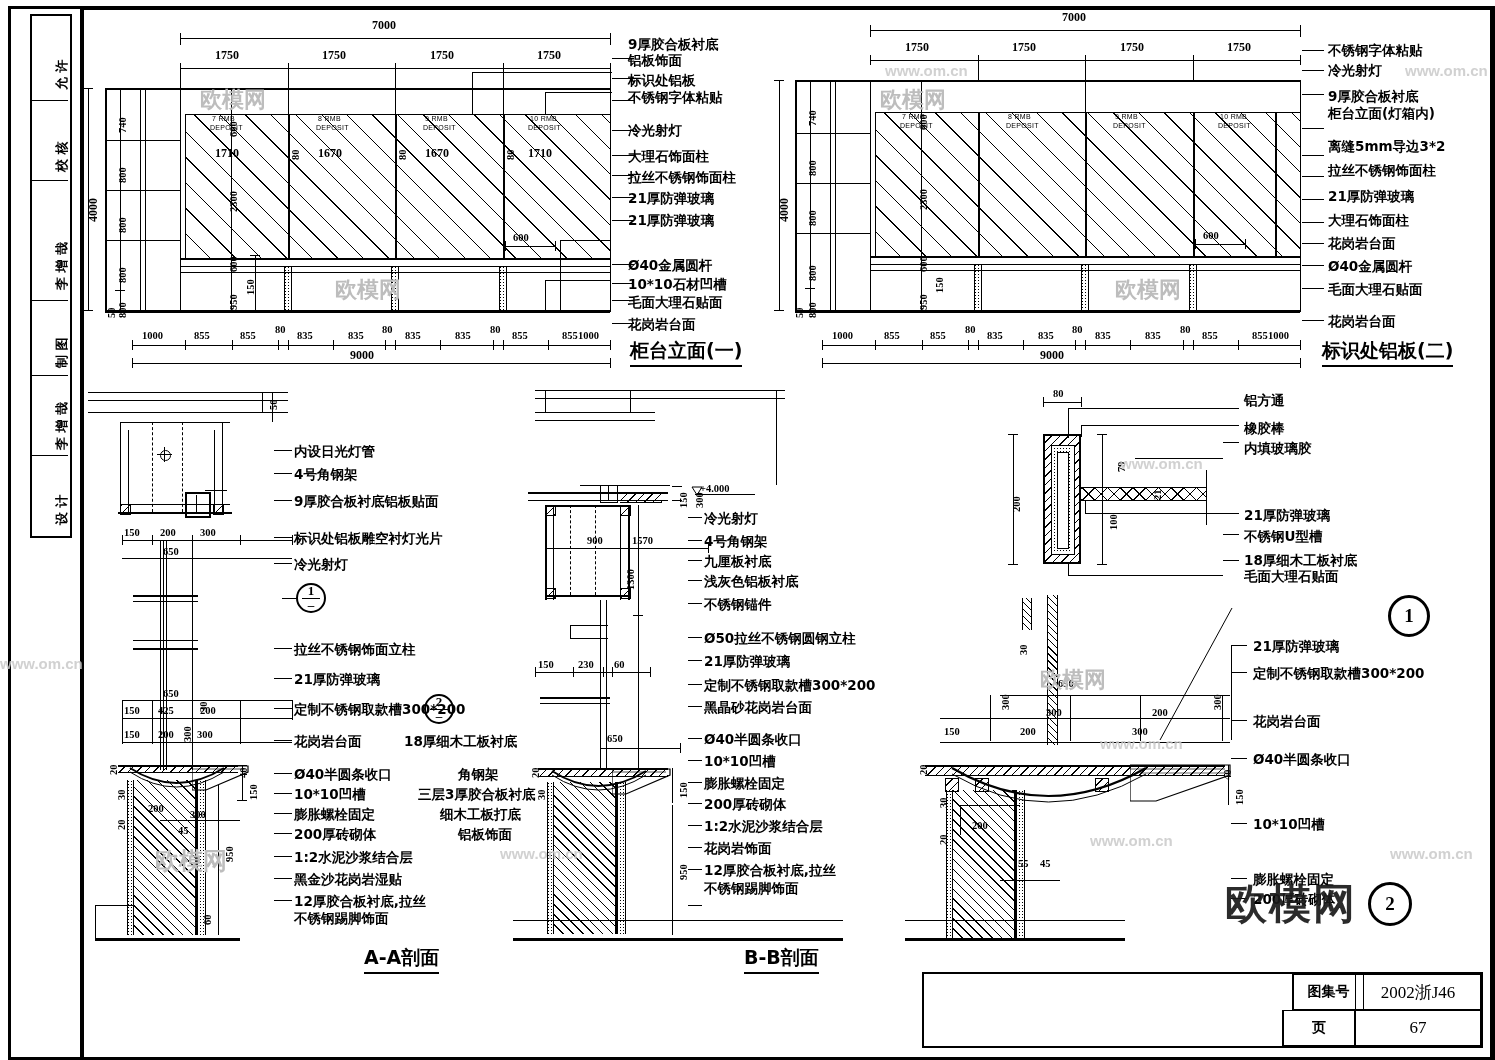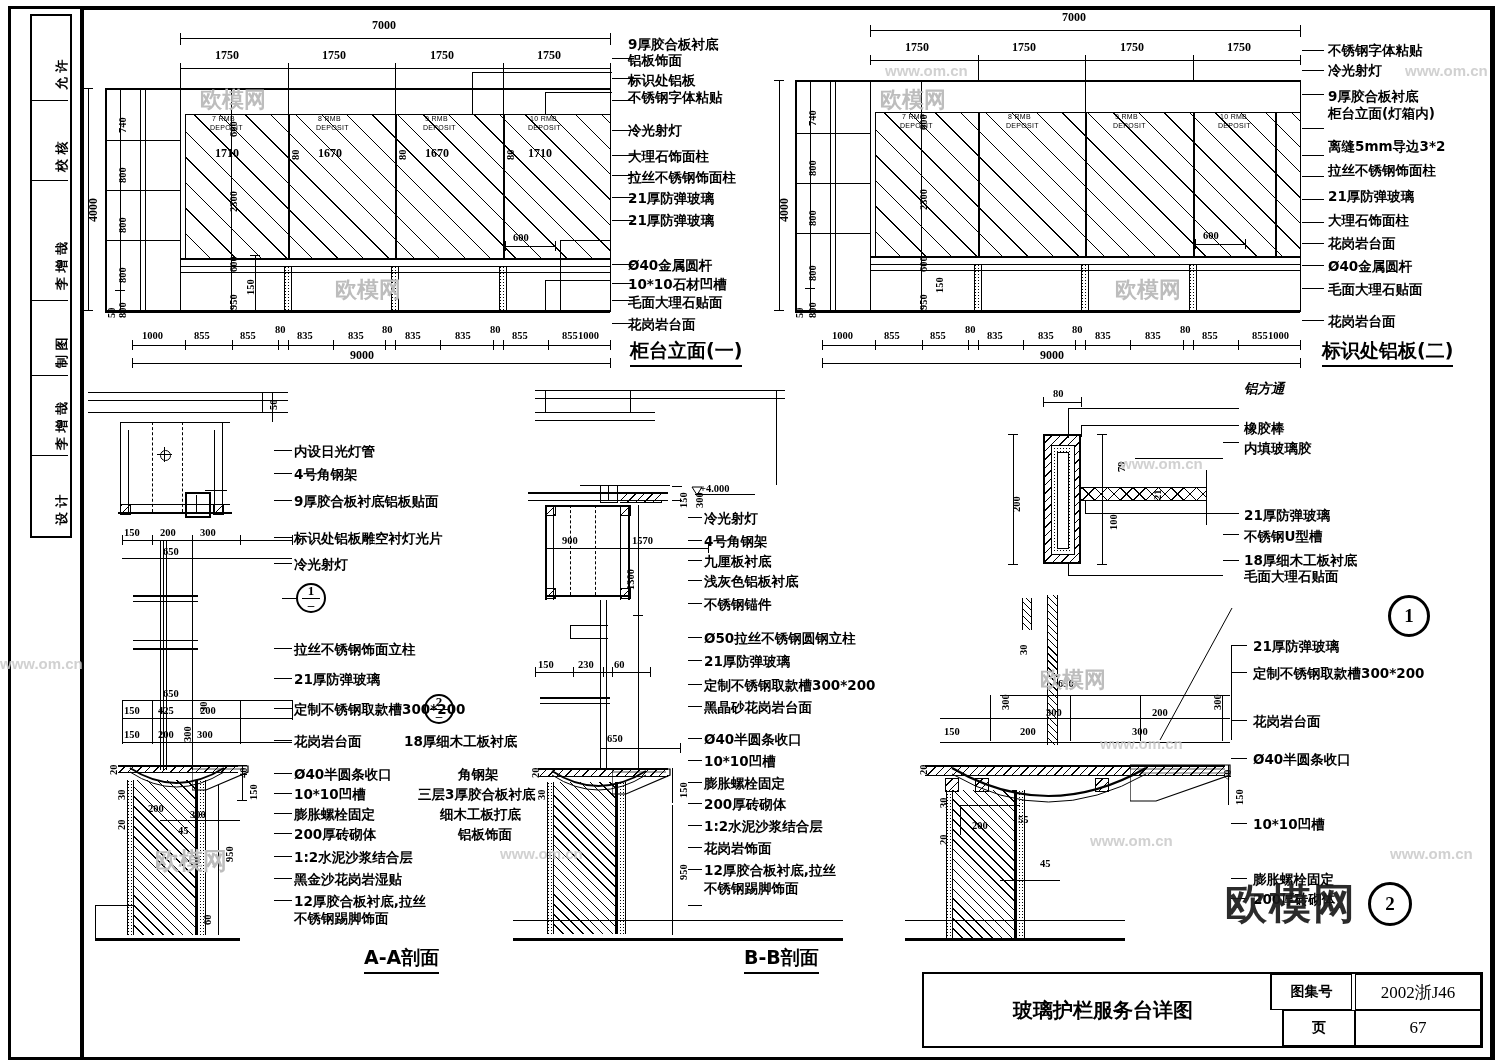--- a/index.html
+++ b/index.html
@@ -621,21 +621,21 @@
     <div class="ln v2" style="left:628px;top:505px;height:95px;"></div>
     <div class="ln h2" style="left:545px;top:505px;width:84px;"></div>
     <div class="ln h2" style="left:545px;top:595px;width:84px;"></div>
     <div class="hatchn45" style="left:545px;top:505px;width:9px;height:9px;border:1px solid #000;"></div>
     <div class="hatchn45" style="left:620px;top:505px;width:9px;height:9px;border:1px solid #000;"></div>
     <div class="hatchn45" style="left:545px;top:588px;width:9px;height:9px;border:1px solid #000;"></div>
     <div class="hatchn45" style="left:620px;top:588px;width:9px;height:9px;border:1px solid #000;"></div>
     <div style="position:absolute;left:570px;top:505px;height:90px;border-left:1px dashed #000;"></div>
     <div style="position:absolute;left:595px;top:505px;height:90px;border-left:1px dashed #000;"></div>
 
-    <div class="txt dim-s" style="left:562px;top:535px;">900</div>
+    <div class="txt dim-s" style="left:587px;top:535px;">900</div>
     <div class="ln h" style="left:545px;top:548px;width:84px;"></div>
     <div class="txt dim-s" style="left:632px;top:535px;">1570</div>
     <div class="ln h" style="left:628px;top:548px;width:80px;"></div>
     <div class="ln v" style="left:708px;top:543px;height:10px;"></div>
     <div class="txt dim-s vert" style="left:625px;top:590px;">1300</div>
     <div class="ln v" style="left:638px;top:505px;height:110px;"></div>
     <div class="ln h" style="left:633px;top:615px;width:10px;"></div>
 
     <div class="ln v" style="left:600px;top:600px;height:170px;"></div>
     <div class="ln v" style="left:606px;top:600px;height:170px;"></div>
@@ -772,21 +772,21 @@
     <div class="ln h" style="left:1068px;top:575px;width:155px;"></div>
     <div class="ln v" style="left:1068px;top:563px;height:12px;"></div>
 
     <div class="ln h" style="left:1223px;top:408px;width:16px;"></div>
     <div class="ln h" style="left:1223px;top:425px;width:16px;"></div>
     <div class="ln h" style="left:1223px;top:442px;width:16px;"></div>
     <div class="ln h" style="left:1223px;top:513px;width:16px;"></div>
     <div class="ln h" style="left:1223px;top:534px;width:16px;"></div>
     <div class="ln h" style="left:1223px;top:560px;width:16px;"></div>
 
-    <div class="txt lbl" style="left:1244px;top:380px;font-style:italic;">铝方通</div>
+    <div class="txt lbl" style="left:1244px;top:392px;">铝方通</div>
     <div class="txt lbl" style="left:1244px;top:420px;">橡胶棒</div>
     <div class="txt lbl" style="left:1244px;top:440px;">内填玻璃胶</div>
     <div class="txt lbl" style="left:1244px;top:507px;">21厚防弹玻璃</div>
     <div class="txt lbl" style="left:1244px;top:528px;">不锈钢U型槽</div>
     <div class="txt lbl" style="left:1244px;top:552px;">18厚细木工板衬底</div>
     <div class="txt lbl" style="left:1244px;top:568px;">毛面大理石贴面</div>
 
     <div class="circ" style="left:1388px;top:595px;width:42px;height:42px;border-width:3px;">
       <span style="font-size:19px;">1</span>
     </div>
@@ -848,21 +848,21 @@
     <div class="hatch45" style="left:952px;top:790px;width:62px;height:148px;"></div>
     <div class="ln v" style="left:952px;top:790px;height:148px;"></div>
     <div class="ln v" style="left:1014px;top:790px;height:148px;"></div>
     <div class="ln v" style="left:946px;top:790px;height:148px;"></div>
     <div class="dots" style="left:946px;top:790px;width:6px;height:148px;"></div>
     <div class="ln v2" style="left:1015px;top:790px;height:148px;"></div>
     <div class="dots" style="left:1018px;top:790px;width:6px;height:148px;"></div>
     <div class="ln v" style="left:1024px;top:790px;height:148px;"></div>
     <div class="txt dim-s vert" style="left:938px;top:808px;">30</div>
     <div class="txt dim-s" style="left:972px;top:820px;">200</div>
-    <div class="txt dim-s" style="left:1018px;top:814px;">55</div>
+    <div class="txt dim-s" style="left:1018px;top:858px;">55</div>
     <div class="txt dim-s" style="left:1040px;top:858px;">45</div>
     <div class="txt dim-s vert" style="left:938px;top:845px;">20</div>
     <div class="ln h" style="left:1000px;top:880px;width:60px;"></div>
     <div class="ln v" style="left:960px;top:805px;height:30px;"></div>
     <div class="ln h" style="left:960px;top:805px;width:60px;"></div>
 
     <div class="ln h3" style="left:905px;top:938px;width:220px;"></div>
     <div class="ln h" style="left:905px;top:920px;width:220px;"></div>
 
     <div class="ln v" style="left:1231px;top:645px;height:95px;"></div>
@@ -881,24 +881,21 @@
     <div class="txt lbl" style="left:1253px;top:816px;">10*10凹槽</div>
     <div class="txt lbl" style="left:1253px;top:871px;">膨胀螺栓固定</div>
     <div class="txt lbl" style="left:1253px;top:891px;">200厚砖砌体</div>
 
     <div class="circ" style="left:1368px;top:882px;width:44px;height:44px;border-width:3px;">
       <span style="font-size:19px;">2</span>
     </div>
   </div>
 
   <div style="position:absolute;left:922px;top:972px;width:561px;height:76px;border:2px solid #000;box-sizing:border-box;">
-    <div class="tb" style="left:0;top:0;width:358px;height:72px;border:none;">
-      <span class="tbt" style="font-size:20px;">玻璃护栏服务台详图</span>
-    </div>
-    <div class="tb" style="left:346px;top:0;width:82px;height:36px;border-left:2px solid #000;border-bottom:1px solid #000;">
+    <div class="tb" style="left:368px;top:0;width:72px;height:36px;border-left:2px solid #000;border-bottom:1px solid #000;">
       <span class="tbt">图集号</span>
     </div>
     <div class="tb" style="left:431px;top:0;width:126px;height:36px;border-left:1px solid #000;border-bottom:1px solid #000;">
       <span class="tbt2">2002浙J46</span>
     </div>
     <div class="tb" style="left:358px;top:36px;width:73px;height:36px;border-left:2px solid #000;">
       <span class="tbt">页</span>
     </div>
     <div class="tb" style="left:431px;top:36px;width:126px;height:36px;border-left:1px solid #000;">
       <span class="tbt2">67</span>

